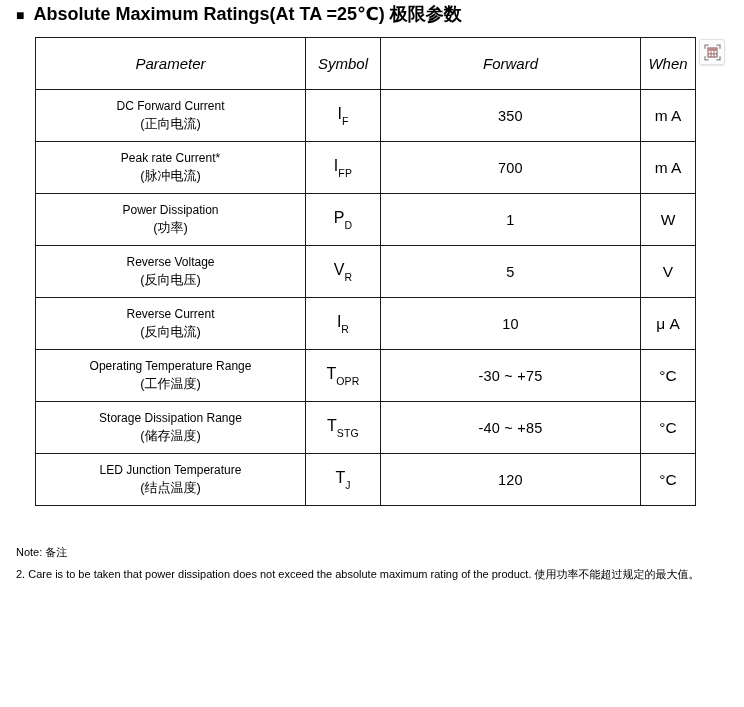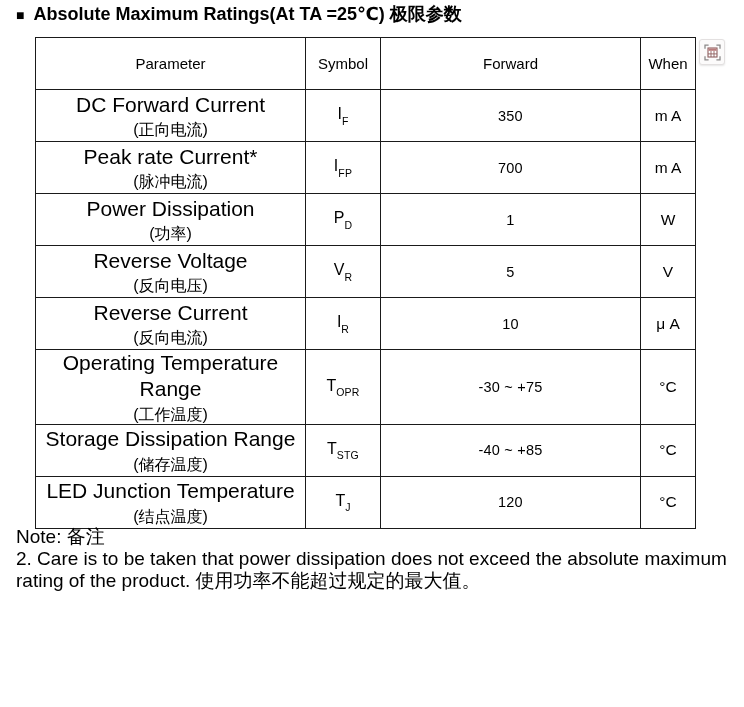--- a/index.html
+++ b/index.html
@@ -31,32 +31,32 @@
   table.ratings {
     position:absolute; left:35px; top:37px;
     border-collapse:collapse; table-layout:fixed;
     width:660px;
   }
   .ratings th, .ratings td {
     border:1.2px solid #1a1a1a;
     text-align:center; vertical-align:middle;
     padding:0;
   }
-  .ratings thead tr { height:52px; }
+  .ratings thead tr { height:52px;font-style:italic; }
   .ratings tbody tr { height:52px; }
   .ratings th { font-weight:400; font-size:15px; }
-  .p-en { font-size:21px; line-height:1.25; }
-  .p-cn { font-size:16px; line-height:1.2; margin-top:2px; }
+  .p-en { font-size:12px; line-height:1.25; }
+  .p-cn { font-size:13px; line-height:1.2; margin-top:2px; }
   .c-sym { font-size:16px; }
   .c-sym sub { font-size:10.5px; position:relative; top:1px; letter-spacing:0.2px; }
   .c-rating { font-size:14.5px; font-weight:400; letter-spacing:0.2px; }
   .c-unit { font-size:15.5px; }
   .note {
-    position:absolute; left:16px; top:526px; width:716px;
-    font-size:19px; line-height:22px;
+    position:absolute; left:16px; top:541px; width:716px;
+    font-size:11px; line-height:22px;
   }
   .note div { margin:0; }
 </style>
 </head>
 <body>
 
 <div class="page">
 
   <div class="title">
     <span class="bullet">■</span>

